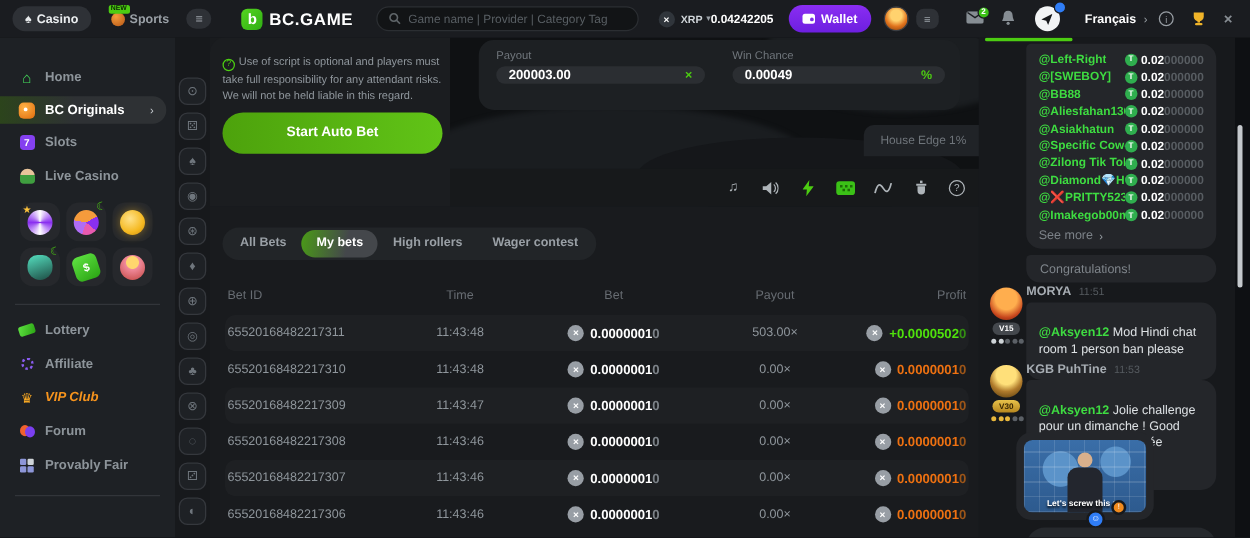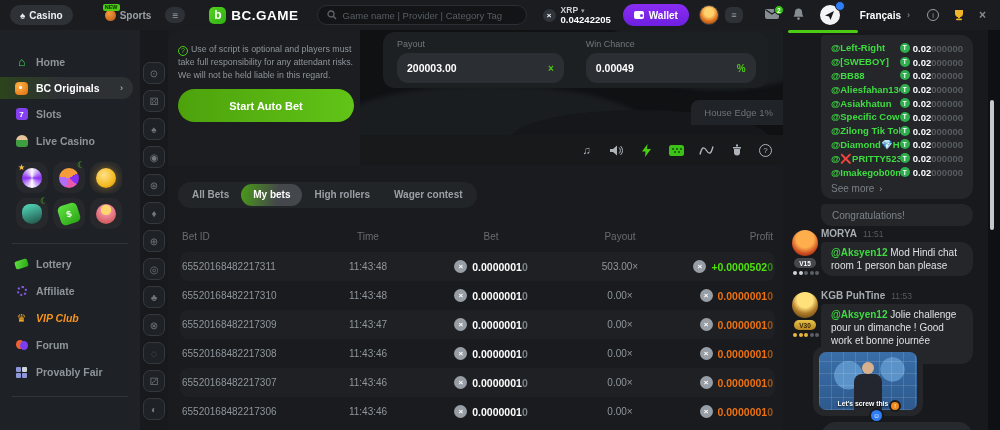--- a/index.html
+++ b/index.html
@@ -4,34 +4,34 @@
 <style>
   *{box-sizing:border-box;margin:0;padding:0}
   html,body{width:1000px;height:430px;overflow:hidden}
   body{background:#0e1013;font-family:"Liberation Sans",sans-serif;color:#fff;position:relative;font-size:11px}
 
   
   .nav{position:absolute;left:0;top:0;width:1000px;height:30px;background:#1a1c20;display:flex;align-items:center;padding:0 14px 0 10px;z-index:9}
   .pill{display:flex;align-items:center;gap:4px;background:#2e3136;border-radius:10px;height:20px;padding:0 10px}
   .pill .lbl{font-size:10px;font-weight:bold;color:#eceff1}
   .spade{font-size:10px;color:#e8ebed}
-  .sports{display:flex;align-items:flex-start;gap:4px;margin-left:32px;position:relative}
+  .sports{display:flex;align-items:flex-start;gap:4px;margin-left:16px;position:relative}
   .ball{width:11px;height:11px;border-radius:50%;background:radial-gradient(circle at 35% 30%,#f59b3c,#b55616)}
   .newb{position:absolute;top:-6px;left:-2px;background:#4ccc12;color:#0c2605;font-size:5.5px;font-weight:bold;border-radius:2px;padding:0 2px;line-height:7px}
   .sports .lbl{font-size:10px;font-weight:bold;color:#9aa0a6}
   .menu-pill{margin-left:14px;background:#2e3136;border-radius:8px;height:16px;width:20px;display:flex;align-items:center;justify-content:center;color:#9aa0a6;font-size:10px}
   .brand{display:flex;align-items:center;gap:5px;margin-left:24px}
   .logo{width:17px;height:17px;border-radius:5px;background:linear-gradient(135deg,#55d41f,#2fae14);color:#fff;font-weight:bold;font-size:12px;display:flex;align-items:center;justify-content:center}
   .brand .t{font-size:13.5px;font-weight:bold;letter-spacing:.5px;color:#fff}
   .search{margin-left:18px;width:210px;height:20px;border-radius:10px;background:#121416;border:1px solid #2b2e32;display:flex;align-items:center;gap:6px;padding:0 9px}
   .search input{flex:1;background:transparent;border:0;outline:0;color:#aeb4b9;font-size:9.5px;font-family:"Liberation Sans",sans-serif}
   .search input::placeholder{color:#595f64}
   .cur{margin-left:16px;display:flex;align-items:center;gap:5px}
   .coin{width:13px;height:13px;border-radius:50%;background:#30353b;color:#fff;font-size:8px;font-weight:bold;display:flex;align-items:center;justify-content:center}
-  .cur .col{display:flex;flex-direction:column;line-height:9px}
+  .cur .col{display:flex;flex-direction:row;line-height:9px}
   .cur .code{font-size:8.5px;font-weight:bold;color:#cfd4d8}
   .cur .bal{font-size:9.5px;font-weight:bold;color:#fff}
   .caret{color:#9aa0a6;font-size:7px}
   .wallet{margin-left:12px;height:22px;border-radius:11px;background:linear-gradient(180deg,#8a2df2,#6d1fe0);display:flex;align-items:center;gap:5px;padding:0 11px}
   .wallet .ic{width:10px;height:8px;background:#fff;border-radius:2px;position:relative}
   .wallet .ic::after{content:"";position:absolute;right:1px;top:2.5px;width:3px;height:3px;border-radius:50%;background:#7b2ee8}
   .wallet .lbl{font-size:10px;font-weight:bold;color:#fff}
   .avatar{margin-left:10px;width:20px;height:20px;border-radius:50%;background:radial-gradient(circle at 50% 35%,#ffd26e 0 30%,#e0731d 60%,#7a3a0c);border:1px solid #3a3d42}
   .avmenu{margin-left:6px;width:18px;height:16px;border-radius:6px;background:#2e3136;color:#9aa0a6;font-size:9px;display:flex;align-items:center;justify-content:center}
   .badge{position:absolute;top:-4px;right:-5px;min-width:10px;height:10px;border-radius:5px;background:#3bc117;color:#fff;font-size:6.5px;font-weight:bold;display:flex;align-items:center;justify-content:center;border:1.5px solid #1a1c20;padding:0 1px}
@@ -99,21 +99,21 @@
   .note{margin-top:8px;width:176px;font-size:8.8px;line-height:13px;color:#8f969c}
   .qmark{display:inline-flex;width:10px;height:10px;border-radius:50%;border:1px solid #4ccc12;color:#4ccc12;font-size:7px;align-items:center;justify-content:center;margin-right:3px;vertical-align:-1px}
   .start-btn{margin-top:7px;width:176px;height:33px;border-radius:17px;border:0;background:linear-gradient(90deg,#4da20c,#61c417);color:#fff;font-weight:bold;font-size:11px;font-family:"Liberation Sans",sans-serif}
   .canvas{position:absolute;left:192px;top:0;right:0;height:135px;background:#0f1113;overflow:hidden}
   .blob1{position:absolute;left:-30px;top:55px;width:320px;height:90px;border-radius:50%;background:#1a1d20;filter:blur(2px)}
   .blob2{position:absolute;left:150px;top:80px;width:260px;height:60px;border-radius:50%;background:#15171a}
   .blob3{position:absolute;right:-40px;top:-30px;width:220px;height:90px;border-radius:50%;background:#1b1e21;filter:blur(2px)}
   .payout-panel{position:absolute;left:23px;right:22px;top:2px;height:56px;background:#1d2023;border-radius:12px;padding:7px 14px;display:flex;gap:22px}
   .pp-col{flex:1}
   .pp-label{font-size:9px;color:#70767c}
-  .pp-input{margin-top:4px;height:30px;background:#2b2e32;border-radius:11px;display:flex;align-items:center;padding:0 10px}
+  .pp-input{margin-top:4px;height:14px;background:#2b2e32;border-radius:11px;display:flex;align-items:center;padding:0 10px}
   .pp-input input{flex:1;background:transparent;border:0;outline:0;color:#fff;font-weight:bold;font-size:10.5px;font-family:"Liberation Sans",sans-serif}
   .pp-glyph{color:#4ccc12;font-weight:bold;font-size:10px}
   .house{position:absolute;right:4px;top:70px;height:25px;background:#202327;border-radius:8px 0 0 0;color:#6e747a;font-size:9.5px;display:flex;align-items:center;padding:0 13px}
   .gfoot{position:absolute;left:0;right:0;bottom:0;height:30px;background:#17191b;display:flex;align-items:center;justify-content:flex-end;gap:15px;padding-right:18px}
   .gi{display:flex;align-items:center;justify-content:center;width:15px;height:15px;color:#aeb4b9}
   .gi-music{font-size:11px}
   .gi-kbd{width:16px;height:11px;background:#3bc117;border-radius:2.5px;position:relative}
   .gi-kbd::after{content:"";position:absolute;left:3px;top:3px;width:2px;height:2px;background:#1d6b07;box-shadow:4px 0 #1d6b07,8px 0 #1d6b07,2px 3px #1d6b07,6px 3px #1d6b07}
   .gi-help{width:13px;height:13px;border-radius:50%;border:1.2px solid #aeb4b9;font-size:8px}
 
@@ -162,21 +162,21 @@
   .v2{top:290px;background:linear-gradient(180deg,#e8c24a,#b7871f);color:#3a2803}
   .meds{position:absolute;left:10px;display:flex;gap:1.5px}
   .m1{top:241px}.m2{top:303px}
   .meds i{width:4px;height:4px;border-radius:50%;background:#5b6066}
   .m1 i:nth-child(1),.m1 i:nth-child(2){background:#cfd4d8}
   .m2 i:nth-child(1),.m2 i:nth-child(2),.m2 i:nth-child(3){background:#e8b73c}
   .msg-head{position:absolute;left:38px;display:flex;align-items:baseline;gap:6px}
   .h1{top:198px}.h2{top:260px}
   .msg-user{font-size:10px;font-weight:bold;color:#a7adb3}
   .msg-time{font-size:8.5px;color:#565b60}
-  .msg-bubble{position:absolute;left:38px;width:152px;padding:4px 10px;font-size:10px;line-height:13px;color:#dde1e4}
+  .msg-bubble{position:absolute;left:38px;width:152px;padding:18px 10px;font-size:10px;line-height:13px;color:#dde1e4}
   .b1{top:212px}.b2{top:274px}
   .mention{color:#3edc41;font-weight:bold}
   .img-bubble{position:absolute;left:30px;top:316px;width:110px;height:70px;background:#24262a;border-radius:12px;padding:6px}
   .chat-img{width:98px;height:58px;border-radius:7px;position:relative;overflow:hidden;background:
      repeating-linear-gradient(90deg,rgba(255,255,255,.12) 0 1px,transparent 1px 12px),
      repeating-linear-gradient(0deg,rgba(255,255,255,.12) 0 1px,transparent 1px 12px),
      radial-gradient(circle at 30% 40%,#5b93c9 0 18%,transparent 19%),
      radial-gradient(circle at 75% 30%,#5b93c9 0 14%,transparent 15%),
      linear-gradient(180deg,#3a6ea8,#2d5a8e)}
   .figure{position:absolute;left:34px;top:10px;width:30px;height:48px}

